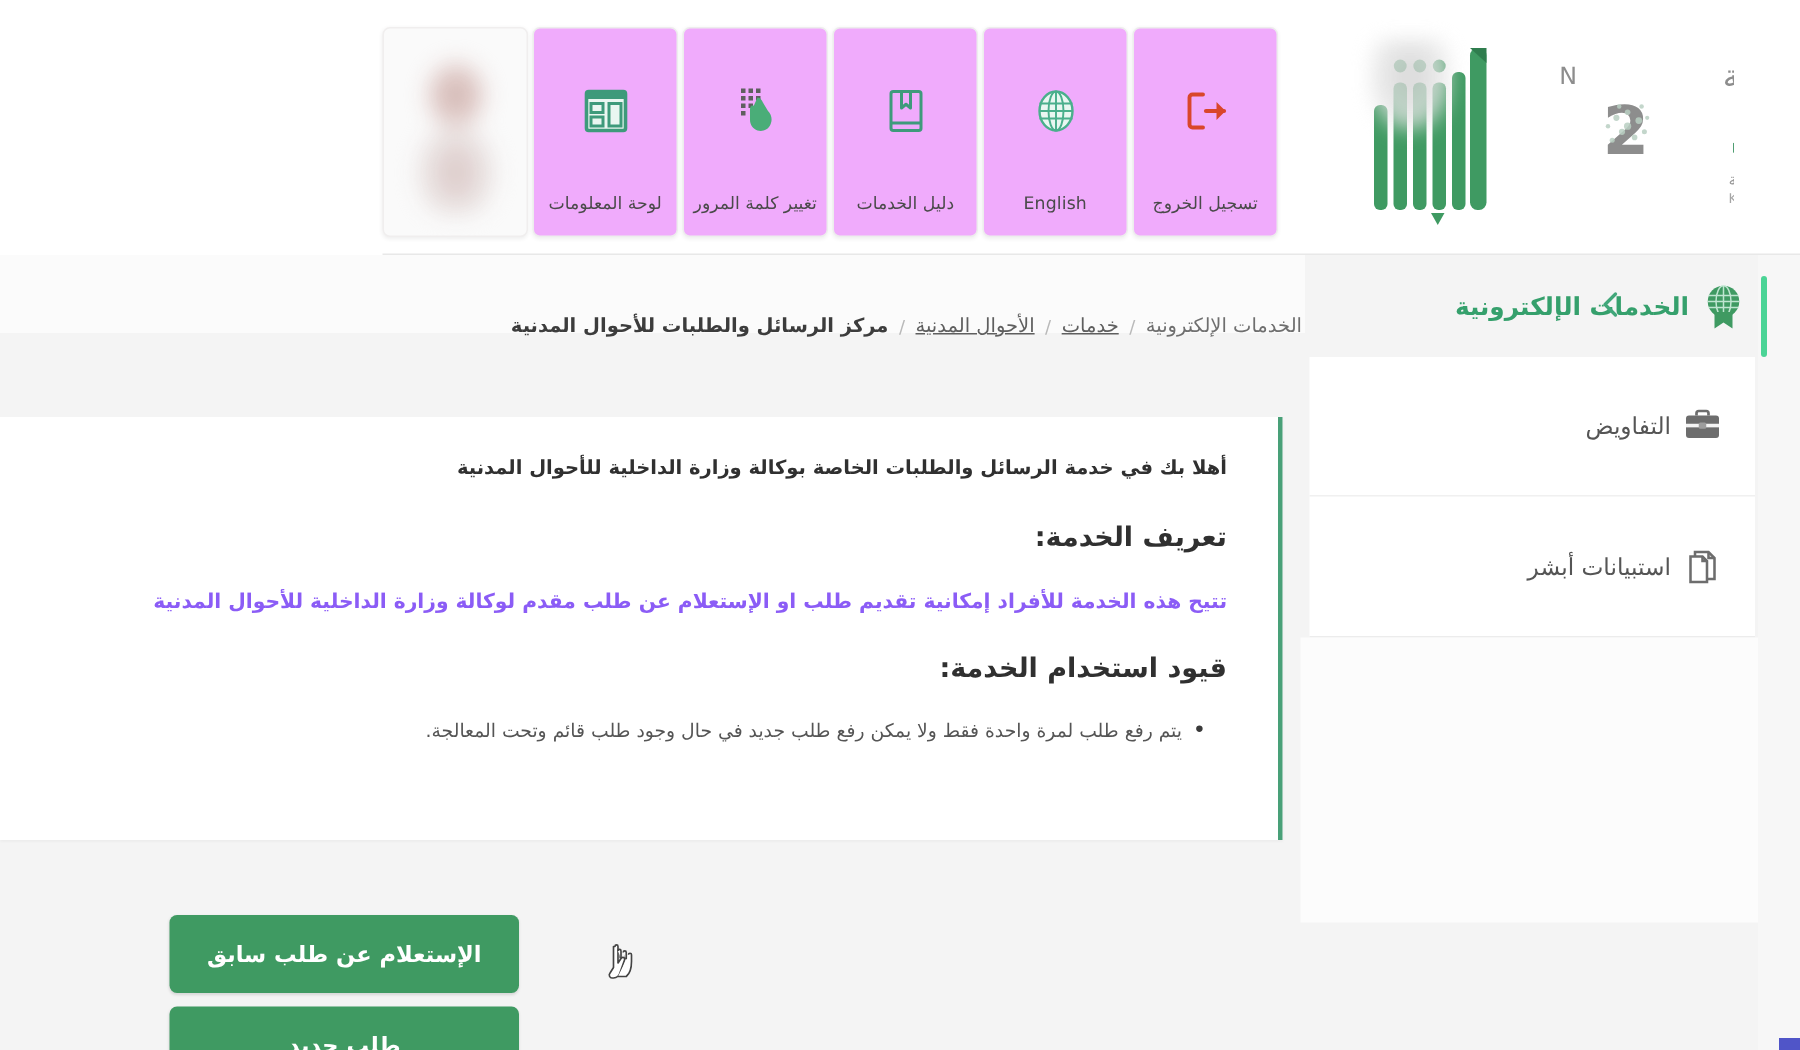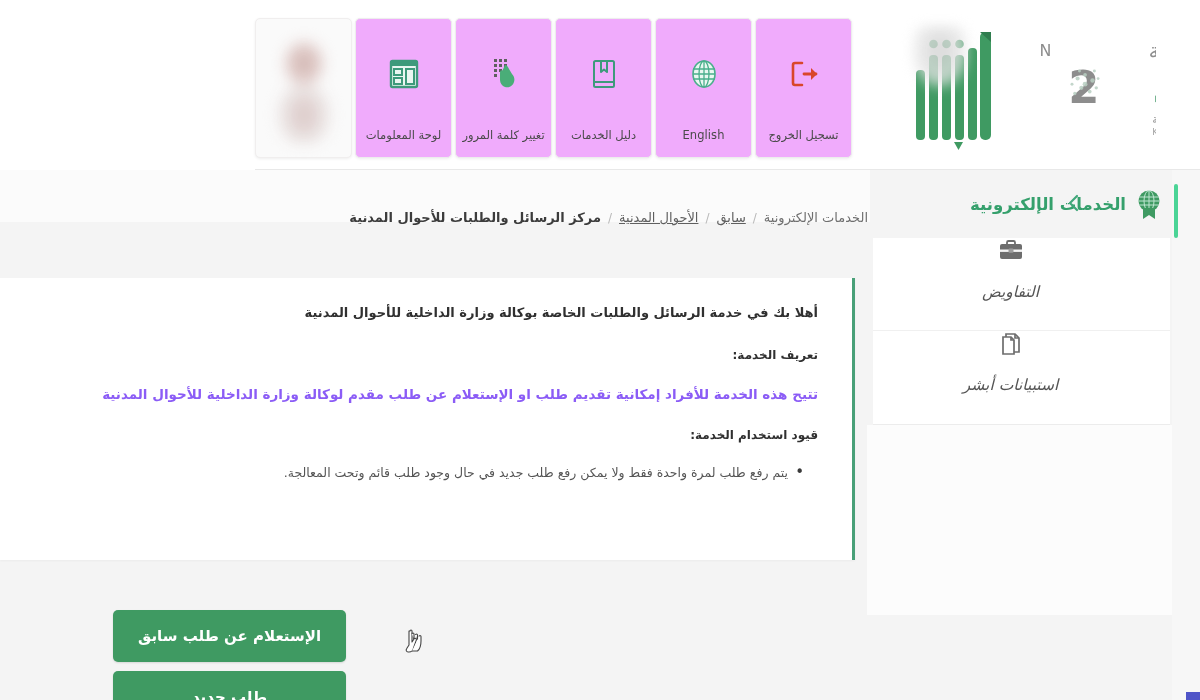--- a/index.html
+++ b/index.html
@@ -155,21 +155,21 @@
   .greeting {
     font-size: 13px;
     font-weight: bold;
     color: #303030;
     text-align: right;
     line-height: 26px;
     margin-bottom: 22px;
     letter-spacing: .1px;
   }
   .sec-heading {
-    font-size: 12px;
+    font-size: 18px;
     font-weight: bold;
     color: #303030;
     text-align: right;
     margin-bottom: 20px;
   }
   .sec-body {
     font-size: 13.5px;
     font-weight: bold;
     color: #8b5cf6;
     text-align: right;
@@ -279,28 +279,27 @@
   }
   .sb-list {
     background: #ffffff;
     width: 297px;
     margin-right: 2px;
     border-bottom: 1px solid #ececec;
   }
   .sb-item {
     height: 93px;
     display: flex;
-    flex-direction: column;
+    flex-direction: row;
     align-items: center;
     justify-content: flex-start;
     padding-right: 22px;
-    gap: 19px;
+    gap: 8px;
     border-bottom: 1px solid #f0f0f0;
     cursor: pointer;
-    font-style: italic;
   }
   .sb-item:last-child { border-bottom: none; }
   .sb-item .sb-ico {
     width: 26px; height: 26px;
     display: flex; align-items: center; justify-content: center;
     color: #6d6d6d;
     flex: 0 0 auto;
   }
   .sb-item .sb-label {
     font-size: 15.5px;
@@ -459,21 +458,21 @@
     </div>
   </div>
 
   <div class="content"></div>
   <div class="breadcrumb-strip"></div>
   <div class="right-rail"></div>
 
   <div class="breadcrumb">
     <span class="bc-item">الخدمات الإلكترونية</span>
     <span class="bc-sep">/</span>
-    <span class="bc-item link">سابق</span>
+    <span class="bc-item link">خدمات</span>
     <span class="bc-sep">/</span>
     <span class="bc-item link">الأحوال المدنية</span>
     <span class="bc-sep">/</span>
     <span class="bc-item current">مركز الرسائل والطلبات للأحوال المدنية</span>
   </div>
 
   <div class="maincard">
     <div class="greeting">أهلا بك في خدمة الرسائل والطلبات الخاصة بوكالة وزارة الداخلية للأحوال المدنية</div>
 
     <div class="sec-heading">تعريف الخدمة:</div>

